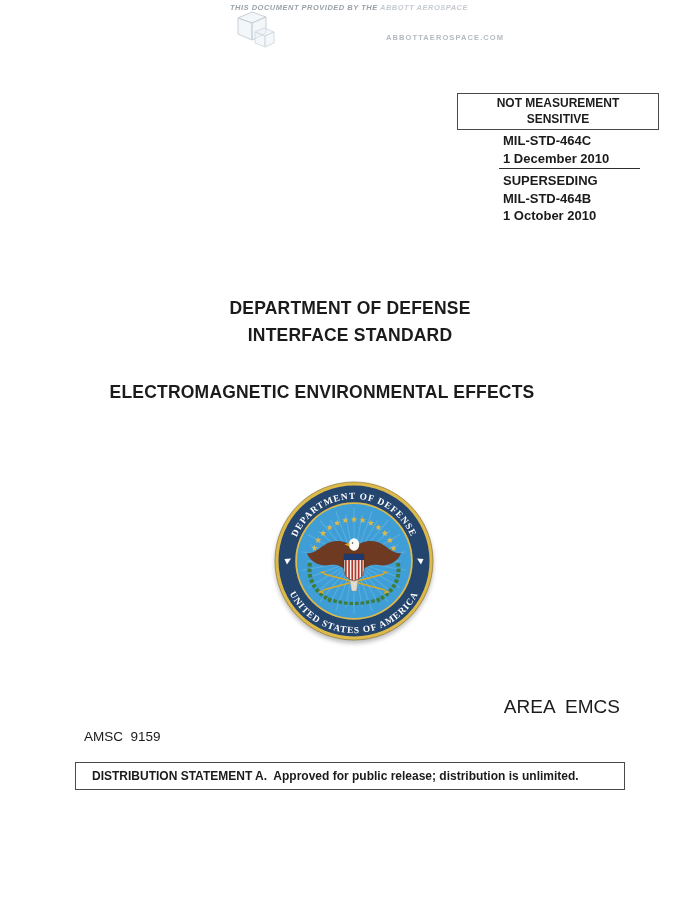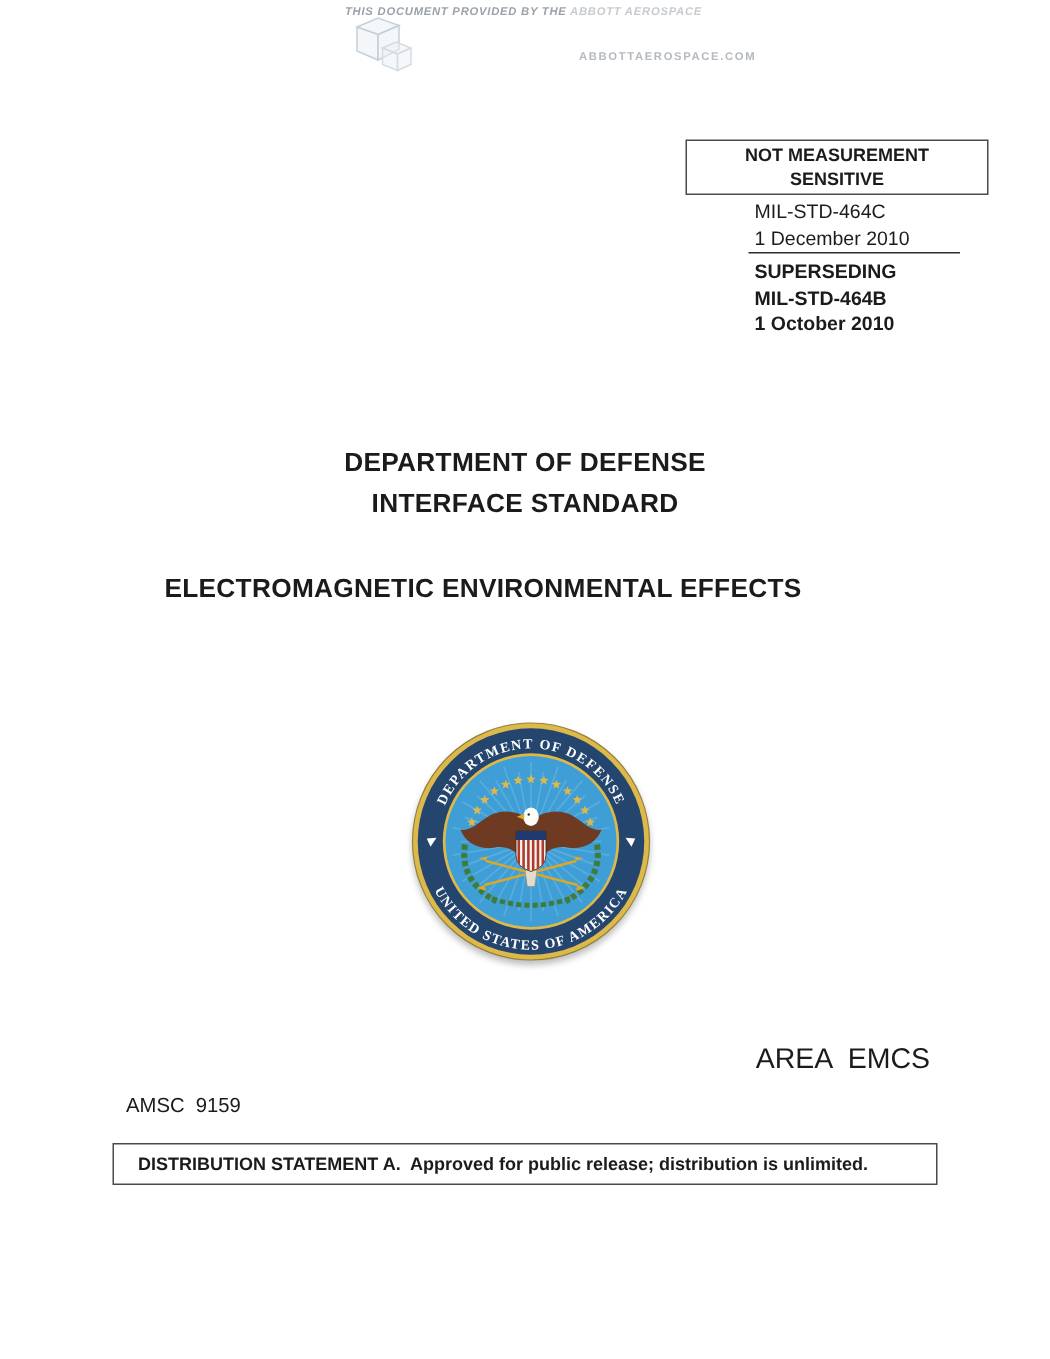--- a/index.html
+++ b/index.html
@@ -18,21 +18,21 @@
     font-size:17px; font-weight:bold; letter-spacing:2.6px; color:#a9afb6; white-space:nowrap; }
   .prov-site { position:absolute; left:338px; top:33px; width:116px; text-align:center;
     font-size:7.5px; font-weight:bold; letter-spacing:1.1px; color:#b4bac0; white-space:nowrap;margin-left:48px; }
   .cube-icon { position:absolute; left:231px; top:5px; width:48px; height:46px; }
 
   
   .sens-box { position:absolute; left:457px; top:93px; width:202px; height:37px;
     border:1.2px solid #4a4a4a; box-sizing:border-box;
     display:flex; align-items:center; justify-content:center; text-align:center;
     font-weight:bold; font-size:12px; line-height:15.5px; padding:0 22px; }
-  .std-block { position:absolute; left:503px; top:132px; font-weight:normal;
+  .std-block { position:absolute; left:503px; top:132px; font-weight:bold;
     font-size:13px; line-height:17.5px; }
   .sep-line { position:absolute; left:499px; top:168px; width:141px; height:0;
     border-top:1.5px solid #2e2e2e; }
   .sup-block { position:absolute; left:503px; top:172px; font-weight:bold;
     font-size:13px; line-height:17.5px; }
 
   
   .title-main { position:absolute; left:0; top:295px; width:700px; text-align:center;
     font-weight:bold; font-size:17.5px; line-height:27px; letter-spacing:0.2px; }
   .title-subject { position:absolute; left:0; top:379px; width:644px; text-align:center;

